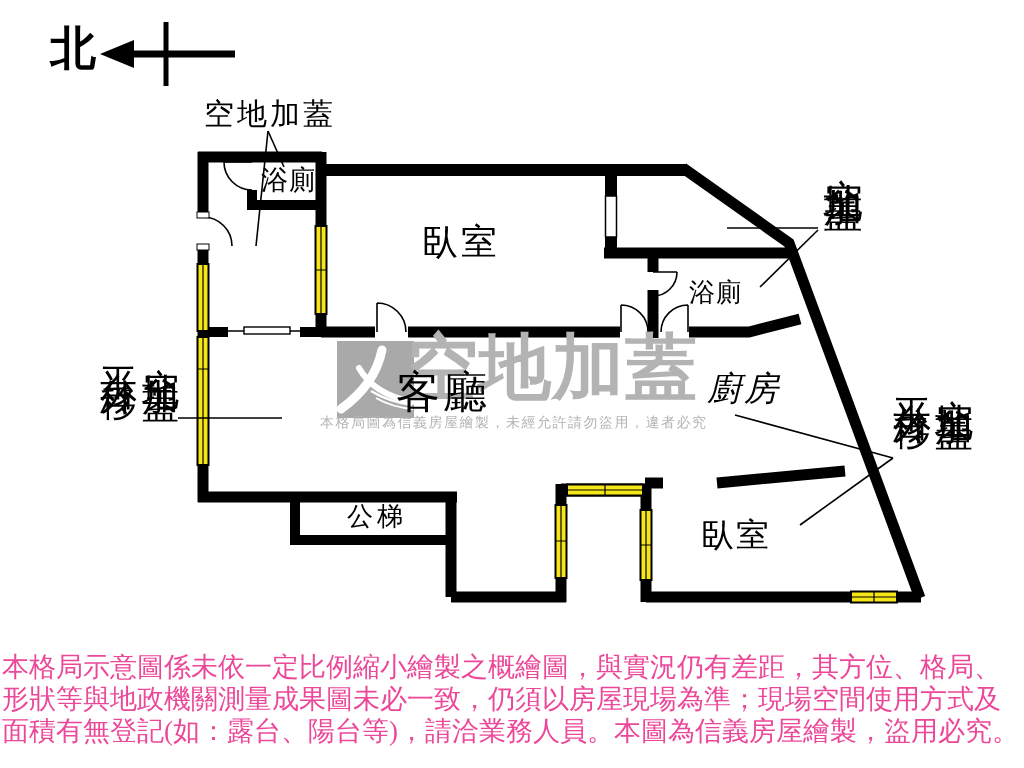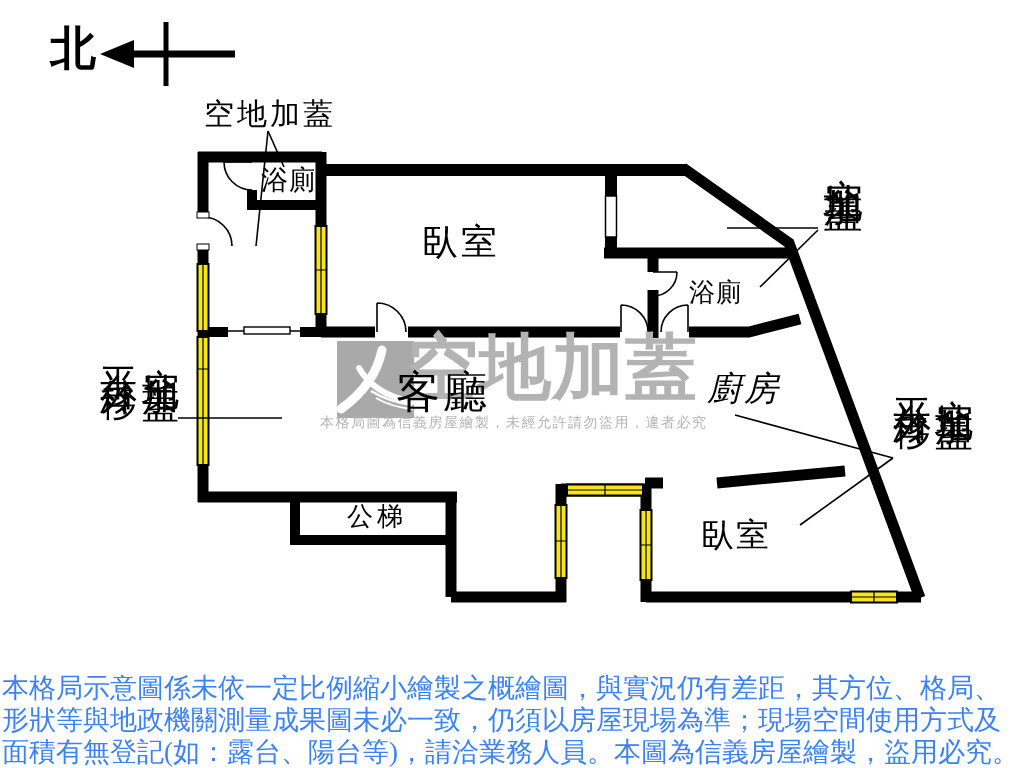--- a/index.html
+++ b/index.html
@@ -21,21 +21,21 @@
   .bath-mid{left:689px;top:280px;font-size:26px;letter-spacing:1px;}
   .west-block{left:100px;top:338px;gap:5px;font-size:37px;}
   .west-block .col{letter-spacing:6px;}
   .living{left:396px;top:371px;font-size:44px;letter-spacing:3px;}
   .dining{left:543px;top:364px;font-size:43px;letter-spacing:2px;}
   .kitchen{left:707px;top:372px;font-size:34px;letter-spacing:3px;font-style:italic;}
   .stairs{left:347px;top:504px;font-size:26px;letter-spacing:4px;}
   .bedroom-se{left:701px;top:519px;font-size:33px;letter-spacing:2px;}
   .east-block{left:893px;top:368px;gap:4px;font-size:38px;}
   .east-block .col{letter-spacing:5px;}
-  .disclaimer{position:absolute;left:2px;top:672px;width:1022px;z-index:3;color:#3b82f6;
+  .disclaimer{position:absolute;left:2px;top:651px;width:1022px;z-index:3;color:#ec4899;
               font-size:27px;line-height:32px;}
   .disclaimer div{white-space:nowrap;}
 </style>
 </head>
 <body>
 
 <div class="stage">
 
   <svg width="1024" height="768" viewBox="0 0 1024 768">
 

